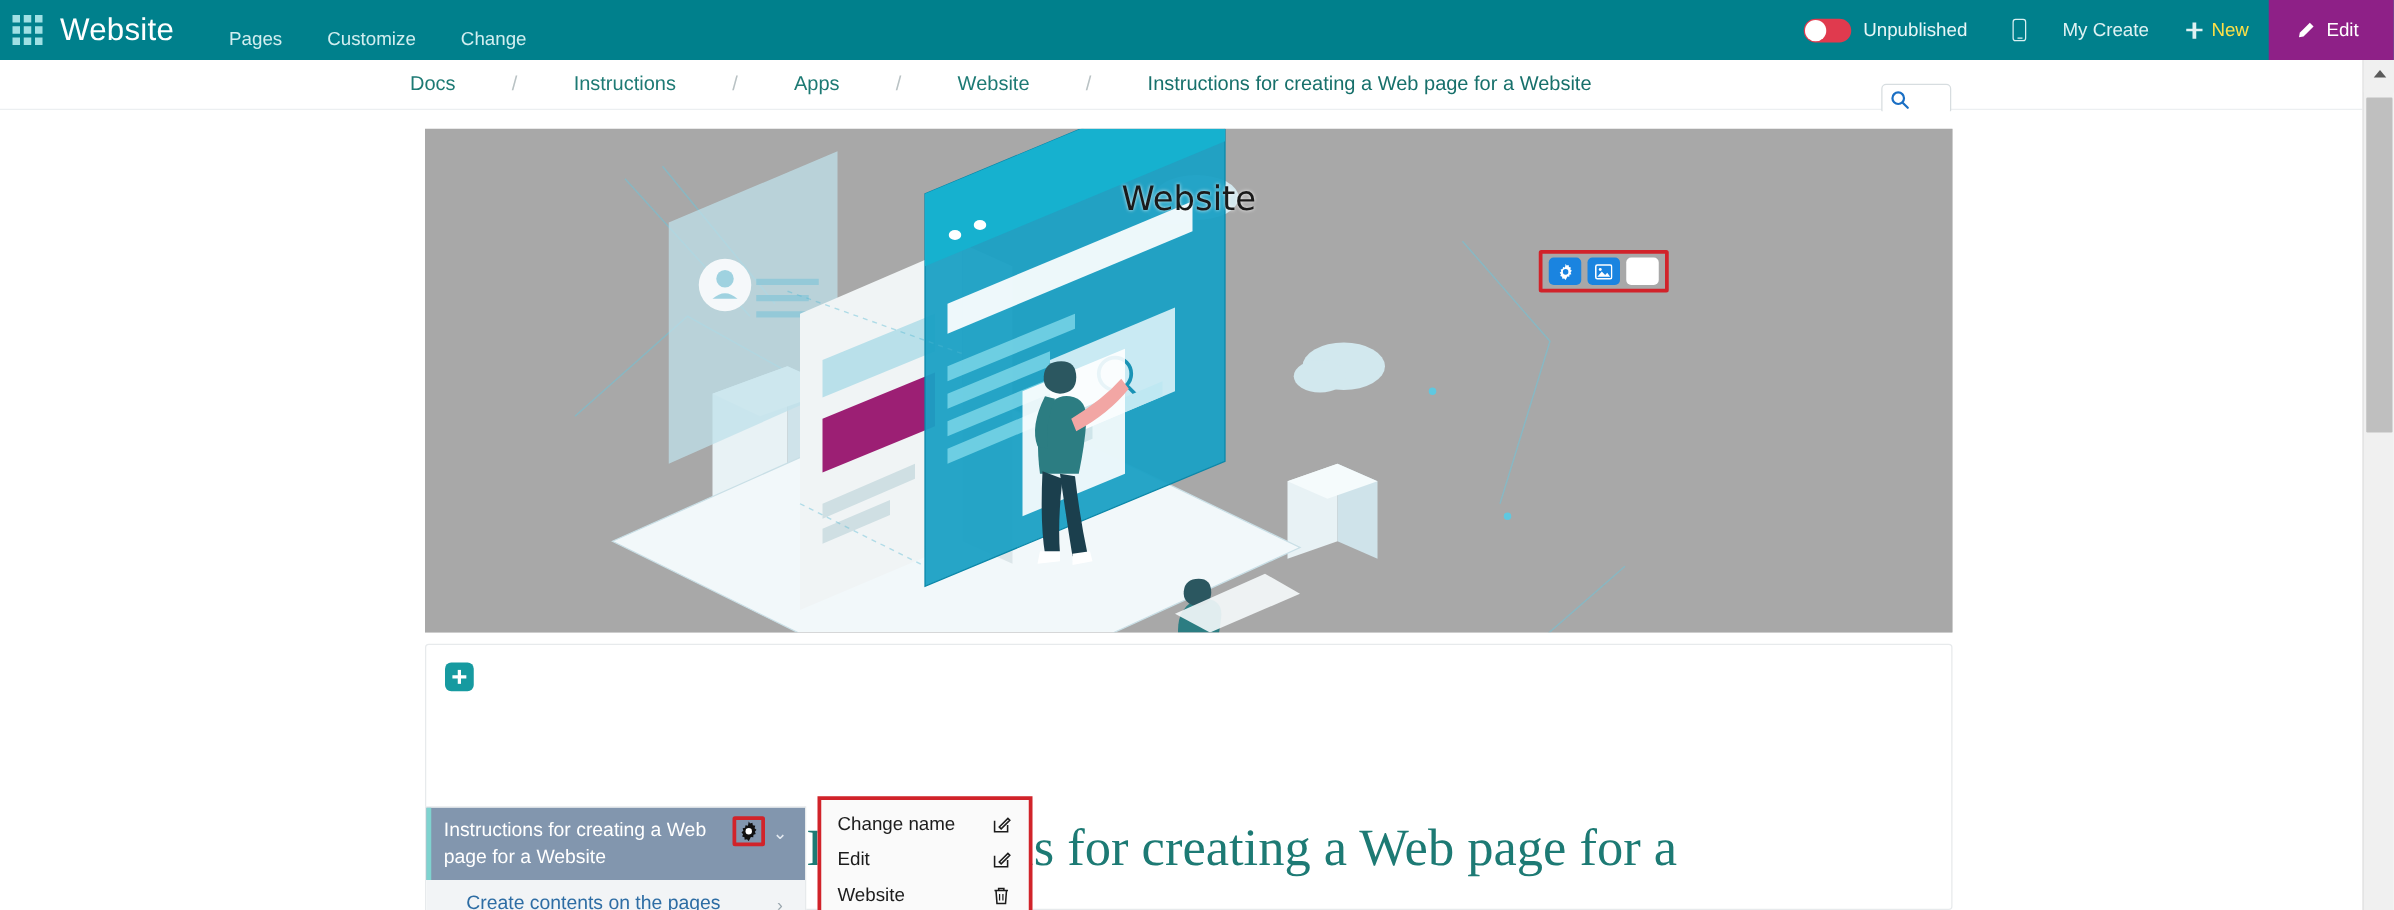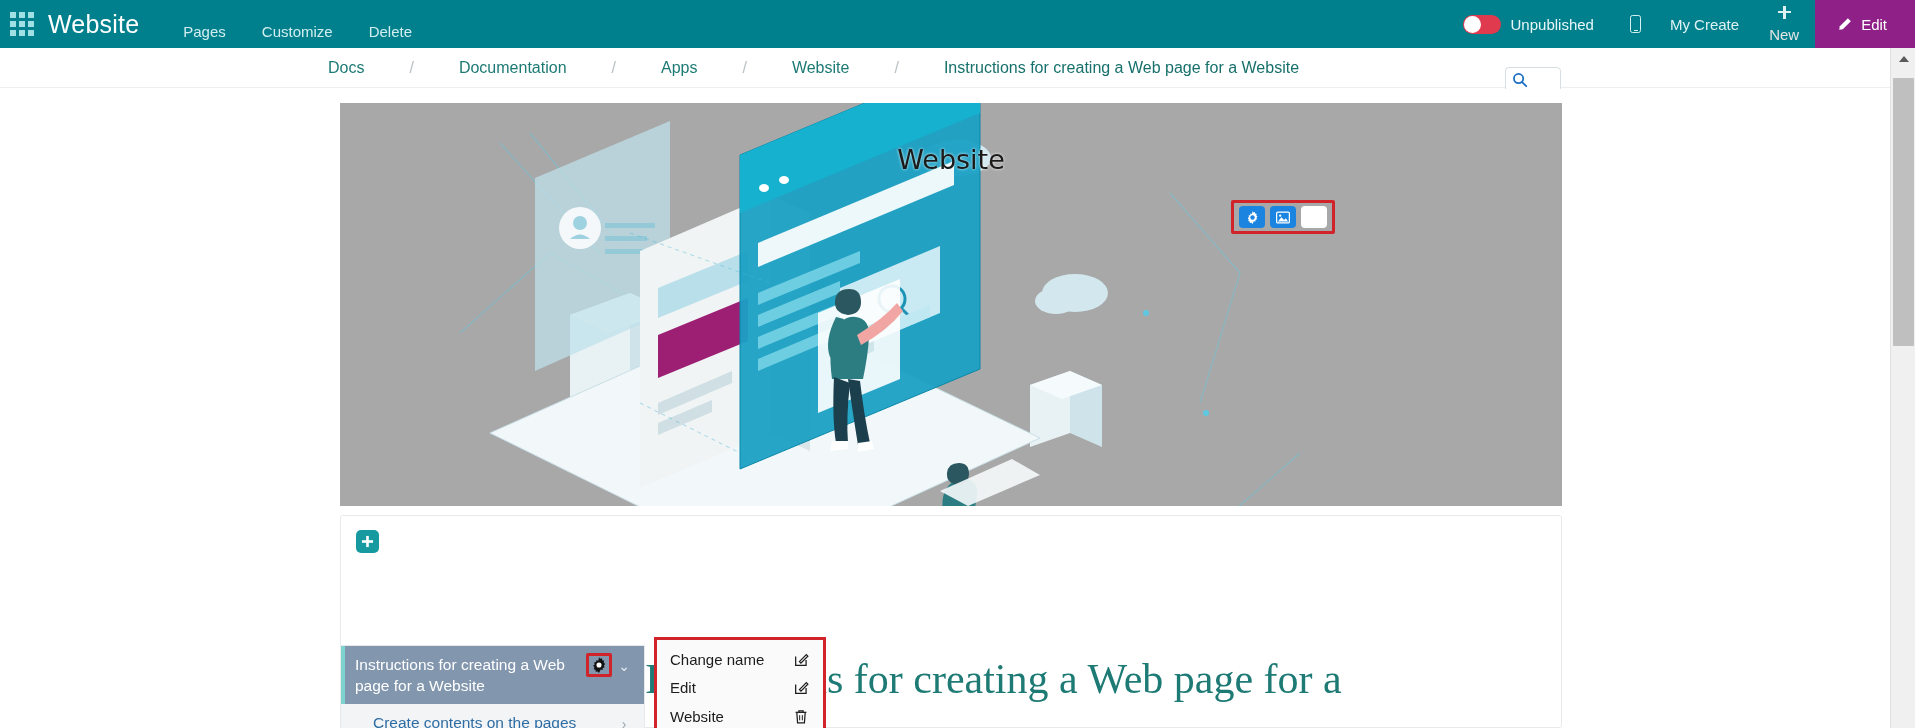--- a/index.html
+++ b/index.html
@@ -69,22 +69,22 @@
     transform: translateX(-50%);
     width: 4px; height: 1.4px; background: #d9f0f2;
   }
 
   #mysite {
     font-size: 15px; color: #dff2f3; padding: 0 14px;
     cursor: pointer; white-space: nowrap;
   }
   #new-btn {
     display: flex; align-items: center; gap: 7px;
-    font-size: 15px; color: #e5e5e5; padding: 0 16px;
-    cursor: pointer; white-space: nowrap; flex-direction: column;
+    font-size: 15px; color: #fde047; padding: 0 16px;
+    cursor: pointer; white-space: nowrap;
   }
   .plus-ico {
     position: relative; width: 13px; height: 13px; flex: none;
   }
   .plus-ico:before, .plus-ico:after {
     content: ""; position: absolute; background: #dff2f3;
   }
   .plus-ico:before { left: 0; top: 5.3px; width: 13px; height: 2.6px; }
   .plus-ico:after  { top: 0; left: 5.3px; height: 13px; width: 2.6px; }
 
@@ -282,21 +282,21 @@
         <i></i>
         <i></i>
         <i></i>
     </span>
   </div>
 
   <div id="brand">Website</div>
 
   <div class="topnav">Pages</div>
   <div class="topnav">Customize</div>
-  <div class="topnav">Delete</div>
+  <div class="topnav">Change</div>
 
   <div id="top-spacer"></div>
 
   <div id="toggle-wrap">
     <span class="pill">
       <span class="knob"></span>
     </span>
     <span id="pub-label">Unpublished</span>
   </div>
 
@@ -318,21 +318,21 @@
       </svg>
     </span>
     <span>Edit</span>
   </div>
 </div>
 
 <div id="crumbbar">
   <div id="crumbs">
     <span class="crumb">Docs</span>
     <span class="crumb-sep">/</span>
-    <span class="crumb">Documentation</span>
+    <span class="crumb">Instructions</span>
     <span class="crumb-sep">/</span>
     <span class="crumb">Apps</span>
     <span class="crumb-sep">/</span>
     <span class="crumb">Website</span>
     <span class="crumb-sep">/</span>
     <span class="crumb last">Instructions for creating a Web page for a Website</span>
   </div>
 </div>
 
 <div id="search-box" title="">

